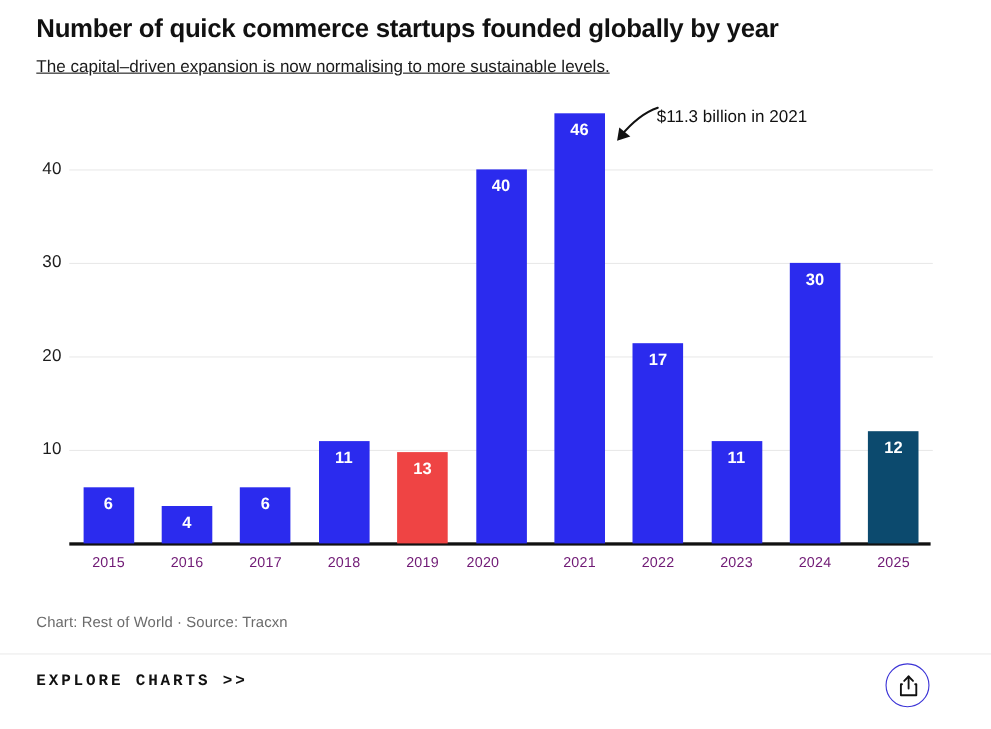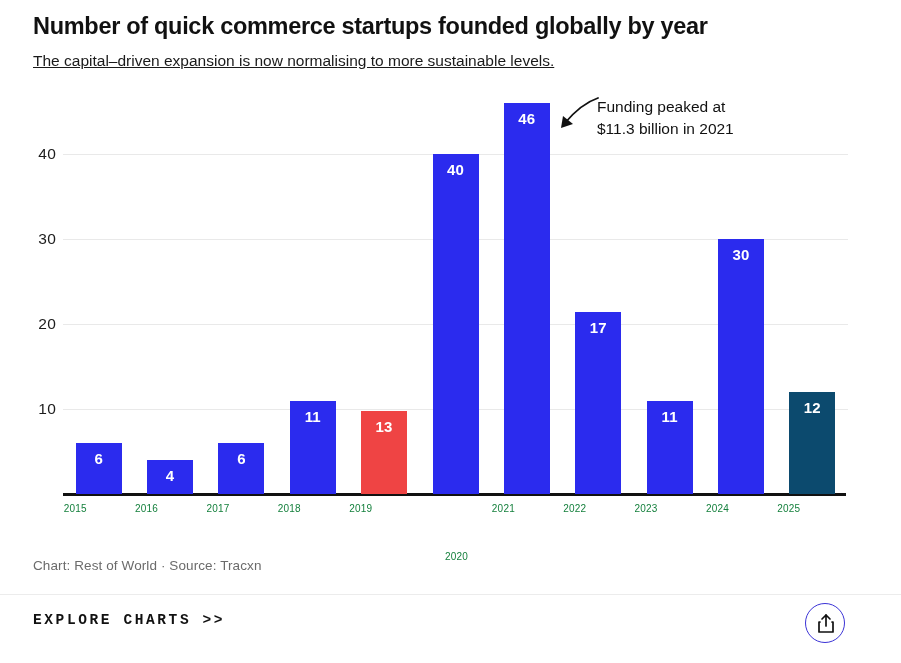--- a/index.html
+++ b/index.html
@@ -106,22 +106,23 @@
     font-size: 15px;
     font-weight: bold;
     color: #ffffff;
     letter-spacing: 0.2px;
   }
 
   .xlabel {
     position: absolute;
     top: 503px;
     width: 70px;
-    font-size: 10px;
-    color: #15803d;
+    text-align: center;
+    font-size: 13px;
+    color: #701a75;
     letter-spacing: 0.2px;
   }
 
   
   .annotation {
     position: absolute;
     left: 597px;
     top: 96px;
     font-size: 15.5px;
     line-height: 22px;
@@ -243,34 +244,33 @@
       <div class="bar" style="left: 726.318px; height: 102px; background: #0c4a6e;">
         <div class="bar-value">12</div>
       </div>
     </div>
   <div id="xlabels">
       <div class="xlabel" style="left: 63.6818px;">2015</div>
       <div class="xlabel" style="left: 135.045px;">2016</div>
       <div class="xlabel" style="left: 206.409px;">2017</div>
       <div class="xlabel" style="left: 277.773px;">2018</div>
       <div class="xlabel" style="left: 349.136px;">2019</div>
-      <div class="xlabel" style="left: 445px; margin-top: 48px;">2020</div>
+      <div class="xlabel" style="left: 404px;">2020</div>
       <div class="xlabel" style="left: 491.864px;">2021</div>
       <div class="xlabel" style="left: 563.227px;">2022</div>
       <div class="xlabel" style="left: 634.591px;">2023</div>
       <div class="xlabel" style="left: 705.955px;">2024</div>
       <div class="xlabel" style="left: 777.318px;">2025</div>
     </div>
 
   <svg class="annotation-arrow" viewBox="0 0 48 42">
     <path d="M46 4 C 34 8, 22 18, 12 30" stroke="#111111" stroke-width="1.8" fill="none" stroke-linecap="round"></path>
     <path d="M9 34 L 11 22 L 21 30 Z" fill="#111111"></path>
   </svg>
   <div class="annotation">
-    <div>Funding peaked at</div>
     <div>$11.3 billion in 2021</div>
   </div>
 
   <div class="source-note">Chart: Rest of World · Source: Tracxn</div>
 
   <div class="footer-rule"></div>
 
   <div class="explore-link">EXPLORE CHARTS &gt;&gt;</div>
 
   <div class="share-button">

